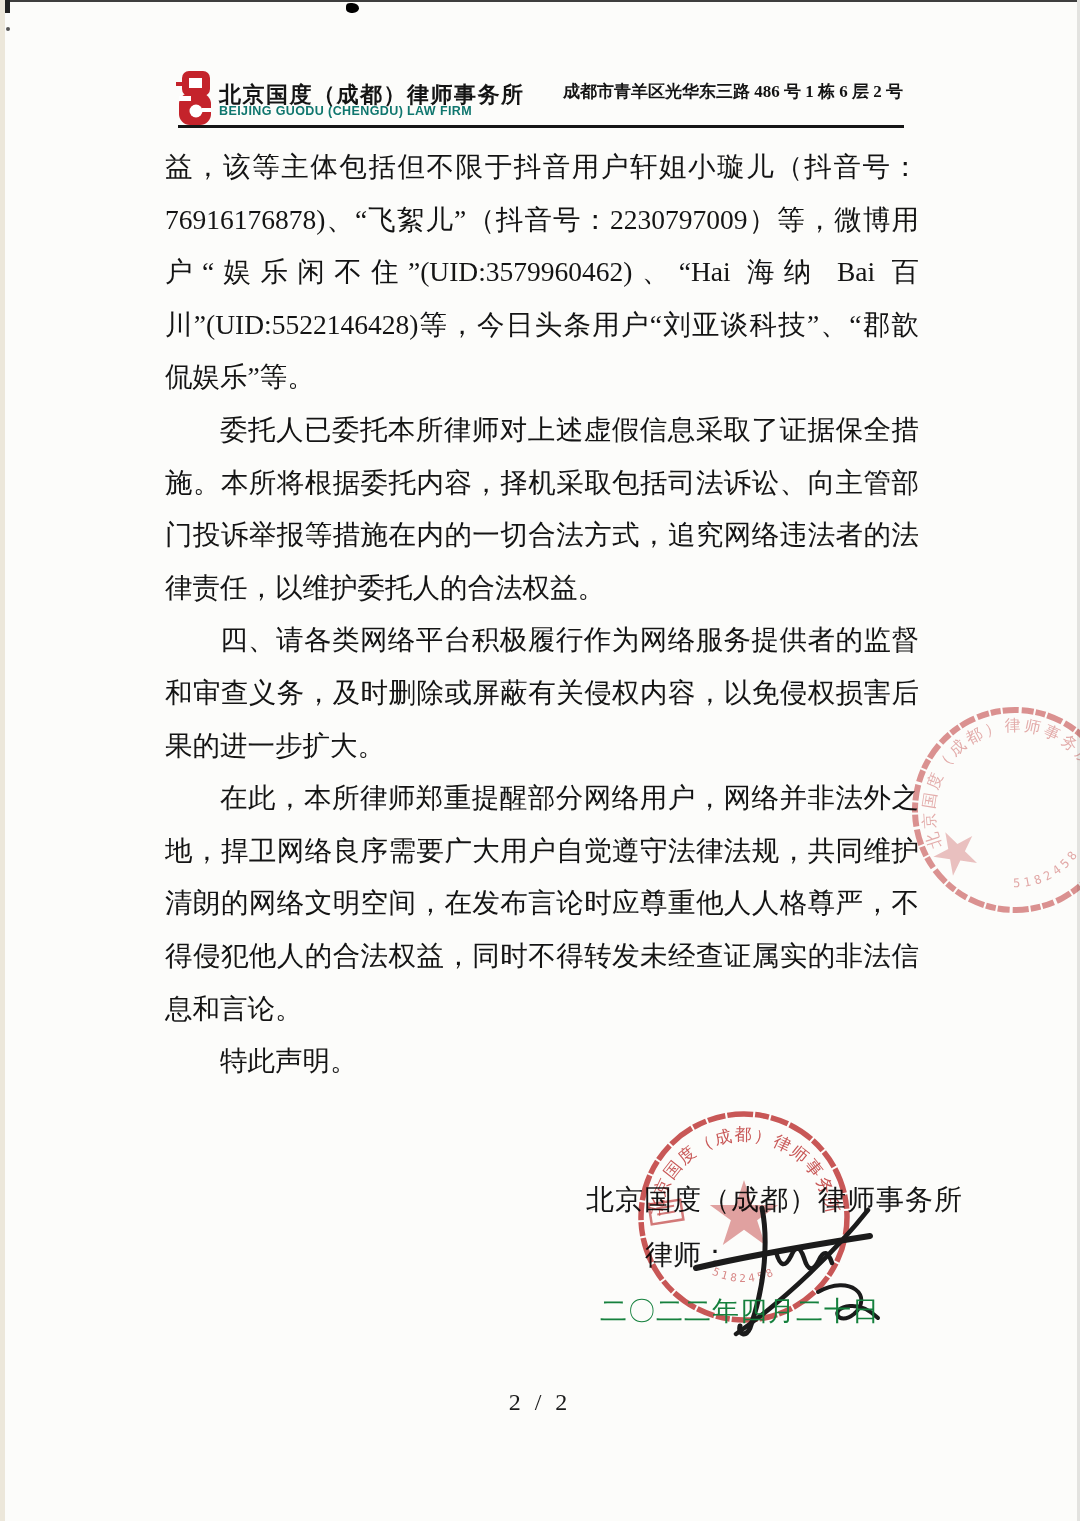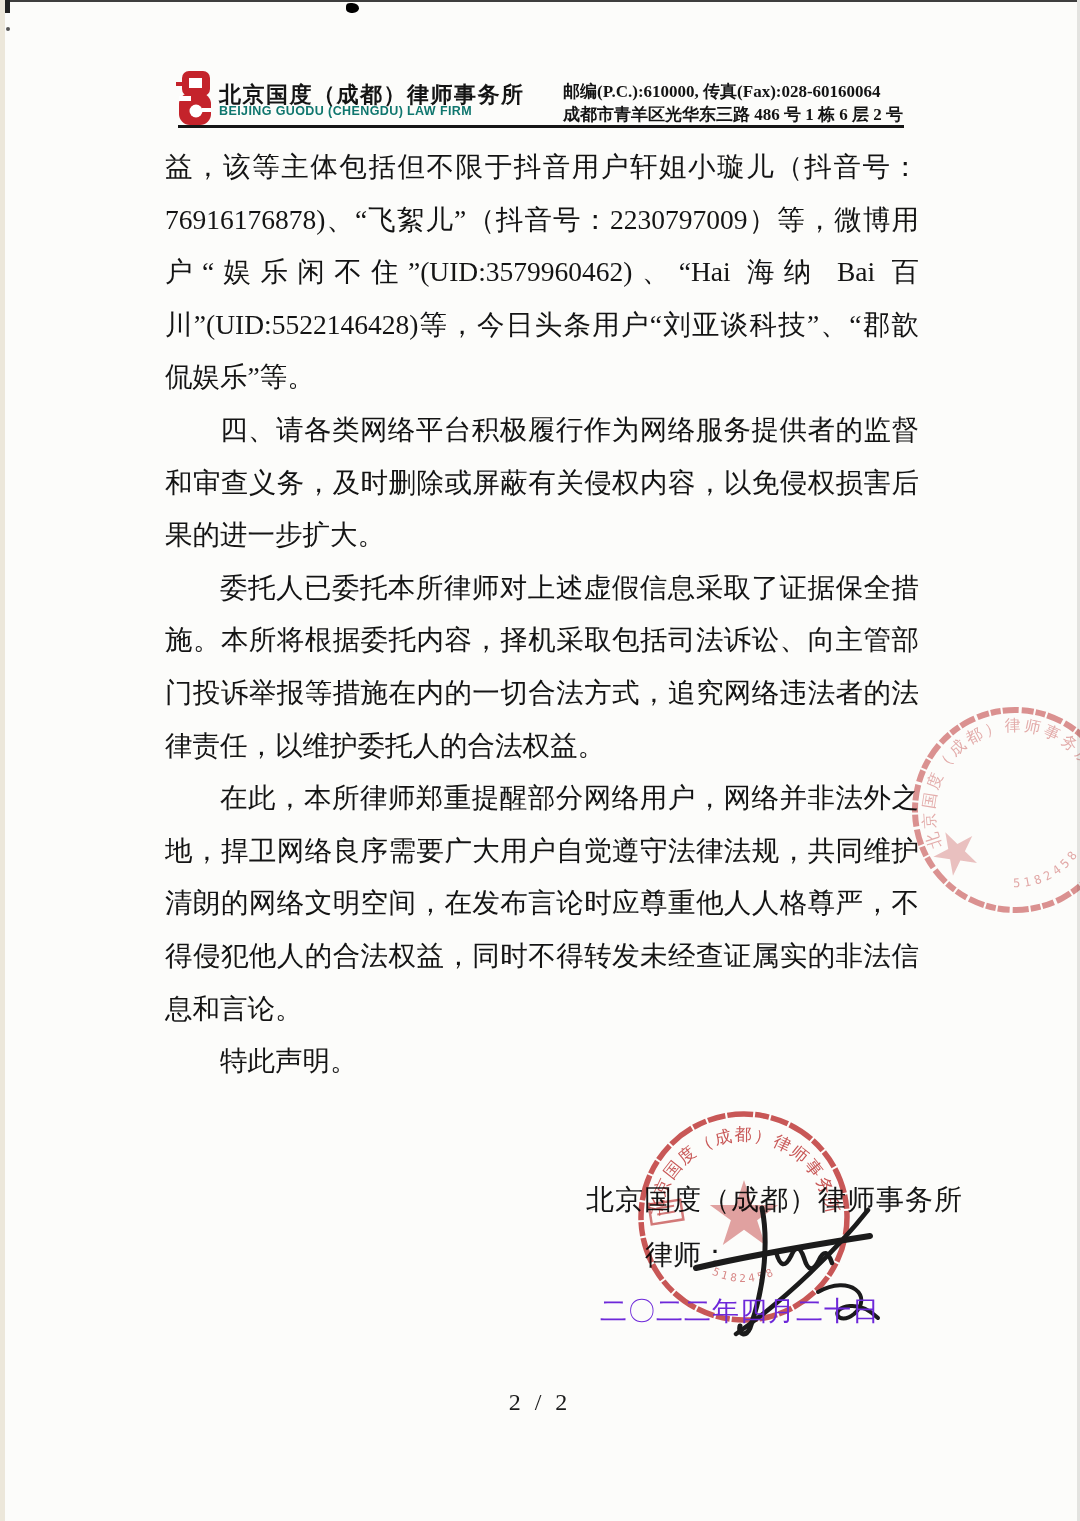--- a/index.html
+++ b/index.html
@@ -44,21 +44,21 @@
     position:absolute; left:165px; top:141px; width:754px;
     font-size:27.5px; line-height:52.6px; text-align:justify;
     color:#141414;
   }
   .para { margin:0; text-indent:0; }
   .para.indent { text-indent:2em; }
 
   
   .sig-firm  { position:absolute; left:586px; top:1181px; font-size:28px; letter-spacing:1px; color:#161616; }
   .sig-label { position:absolute; left:645px; top:1236px; font-size:28px; color:#161616; }
-  .sig-date  { position:absolute; left:600px; top:1293px; font-size:27px; letter-spacing:1px; color:#6d28d9; }
+  .sig-date  { position:absolute; left:600px; top:1293px; font-size:27px; letter-spacing:1px; color:#15803d; }
   .sig-script{ position:absolute; left:678px; top:1188px; }
 
   
   .seal { position:absolute; mix-blend-mode:multiply; }
   .seal-edge { left:900px; top:695px; }
   .seal-sign { left:630px; top:1104px; }
 
   
   .page-num { position:absolute; left:0; top:1389px; width:1080px; text-align:center;
     font-size:24px; letter-spacing:4px; color:#1a1a1a; }
@@ -82,29 +82,28 @@
       <rect x="0" y="12" width="8" height="4" fill="#c4232b"></rect>
       <rect x="3" y="23" width="32" height="32" rx="11" fill="#c4232b"></rect>
       <rect x="3" y="26" width="12" height="5" fill="#fff"></rect>
       <circle cx="20" cy="41" r="6.5" fill="#fff"></circle>
       <rect x="26" y="38" width="9" height="4" fill="#fff"></rect>
     </svg>
   </div>
   <div class="firm-cn">北京国度（成都）律师事务所</div>
   <div class="firm-en">BEIJING GUODU (CHENGDU) LAW FIRM</div>
   <div class="contact">
-    <div>邮编(P.C.):610000, 传真(Fax):028-60160064</div>
     <div>成都市青羊区光华东三路 486 号 1 栋 6 层 2 号</div>
   </div>
   <div class="header-rule"></div>
 
   <div class="doc-body">
       <p class="para">益，该等主体包括但不限于抖音用户轩姐小璇儿（抖音号：76916176878)、“飞絮儿”（抖音号：2230797009）等，微博用户“娱乐闲不住”(UID:3579960462)、“Hai 海纳 Bai 百川”(UID:5522146428)等，今日头条用户“刘亚谈科技”、“郡歆侃娱乐”等。</p>
+      <p class="para indent">委托人已委托本所律师对上述虚假信息采取了证据保全措施。本所将根据委托内容，择机采取包括司法诉讼、向主管部门投诉举报等措施在内的一切合法方式，追究网络违法者的法律责任，以维护委托人的合法权益。</p>
       <p class="para indent">四、请各类网络平台积极履行作为网络服务提供者的监督和审查义务，及时删除或屏蔽有关侵权内容，以免侵权损害后果的进一步扩大。</p>
-      <p class="para indent">委托人已委托本所律师对上述虚假信息采取了证据保全措施。本所将根据委托内容，择机采取包括司法诉讼、向主管部门投诉举报等措施在内的一切合法方式，追究网络违法者的法律责任，以维护委托人的合法权益。</p>
       <p class="para indent">在此，本所律师郑重提醒部分网络用户，网络并非法外之地，捍卫网络良序需要广大用户自觉遵守法律法规，共同维护清朗的网络文明空间，在发布言论时应尊重他人人格尊严，不得侵犯他人的合法权益，同时不得转发未经查证属实的非法信息和言论。</p>
       <p class="para indent">特此声明。</p>
     </div>
 
   <svg class="seal seal-edge" width="180" height="230" viewBox="0 0 180 230">
     <g transform="rotate(-28 115 115)" opacity="0.55">
       <circle cx="115" cy="115" r="100" fill="none" stroke="#c23b3b" stroke-width="6" stroke-dasharray="10 2 16 3 12 2"></circle>
       <defs>
         <path id="edgeTopArc" d="M 38 146 A 82 82 0 1 1 192 146"></path>
         <path id="edgeBotArc" d="M 52 158 A 75 75 0 0 0 178 158"></path>

